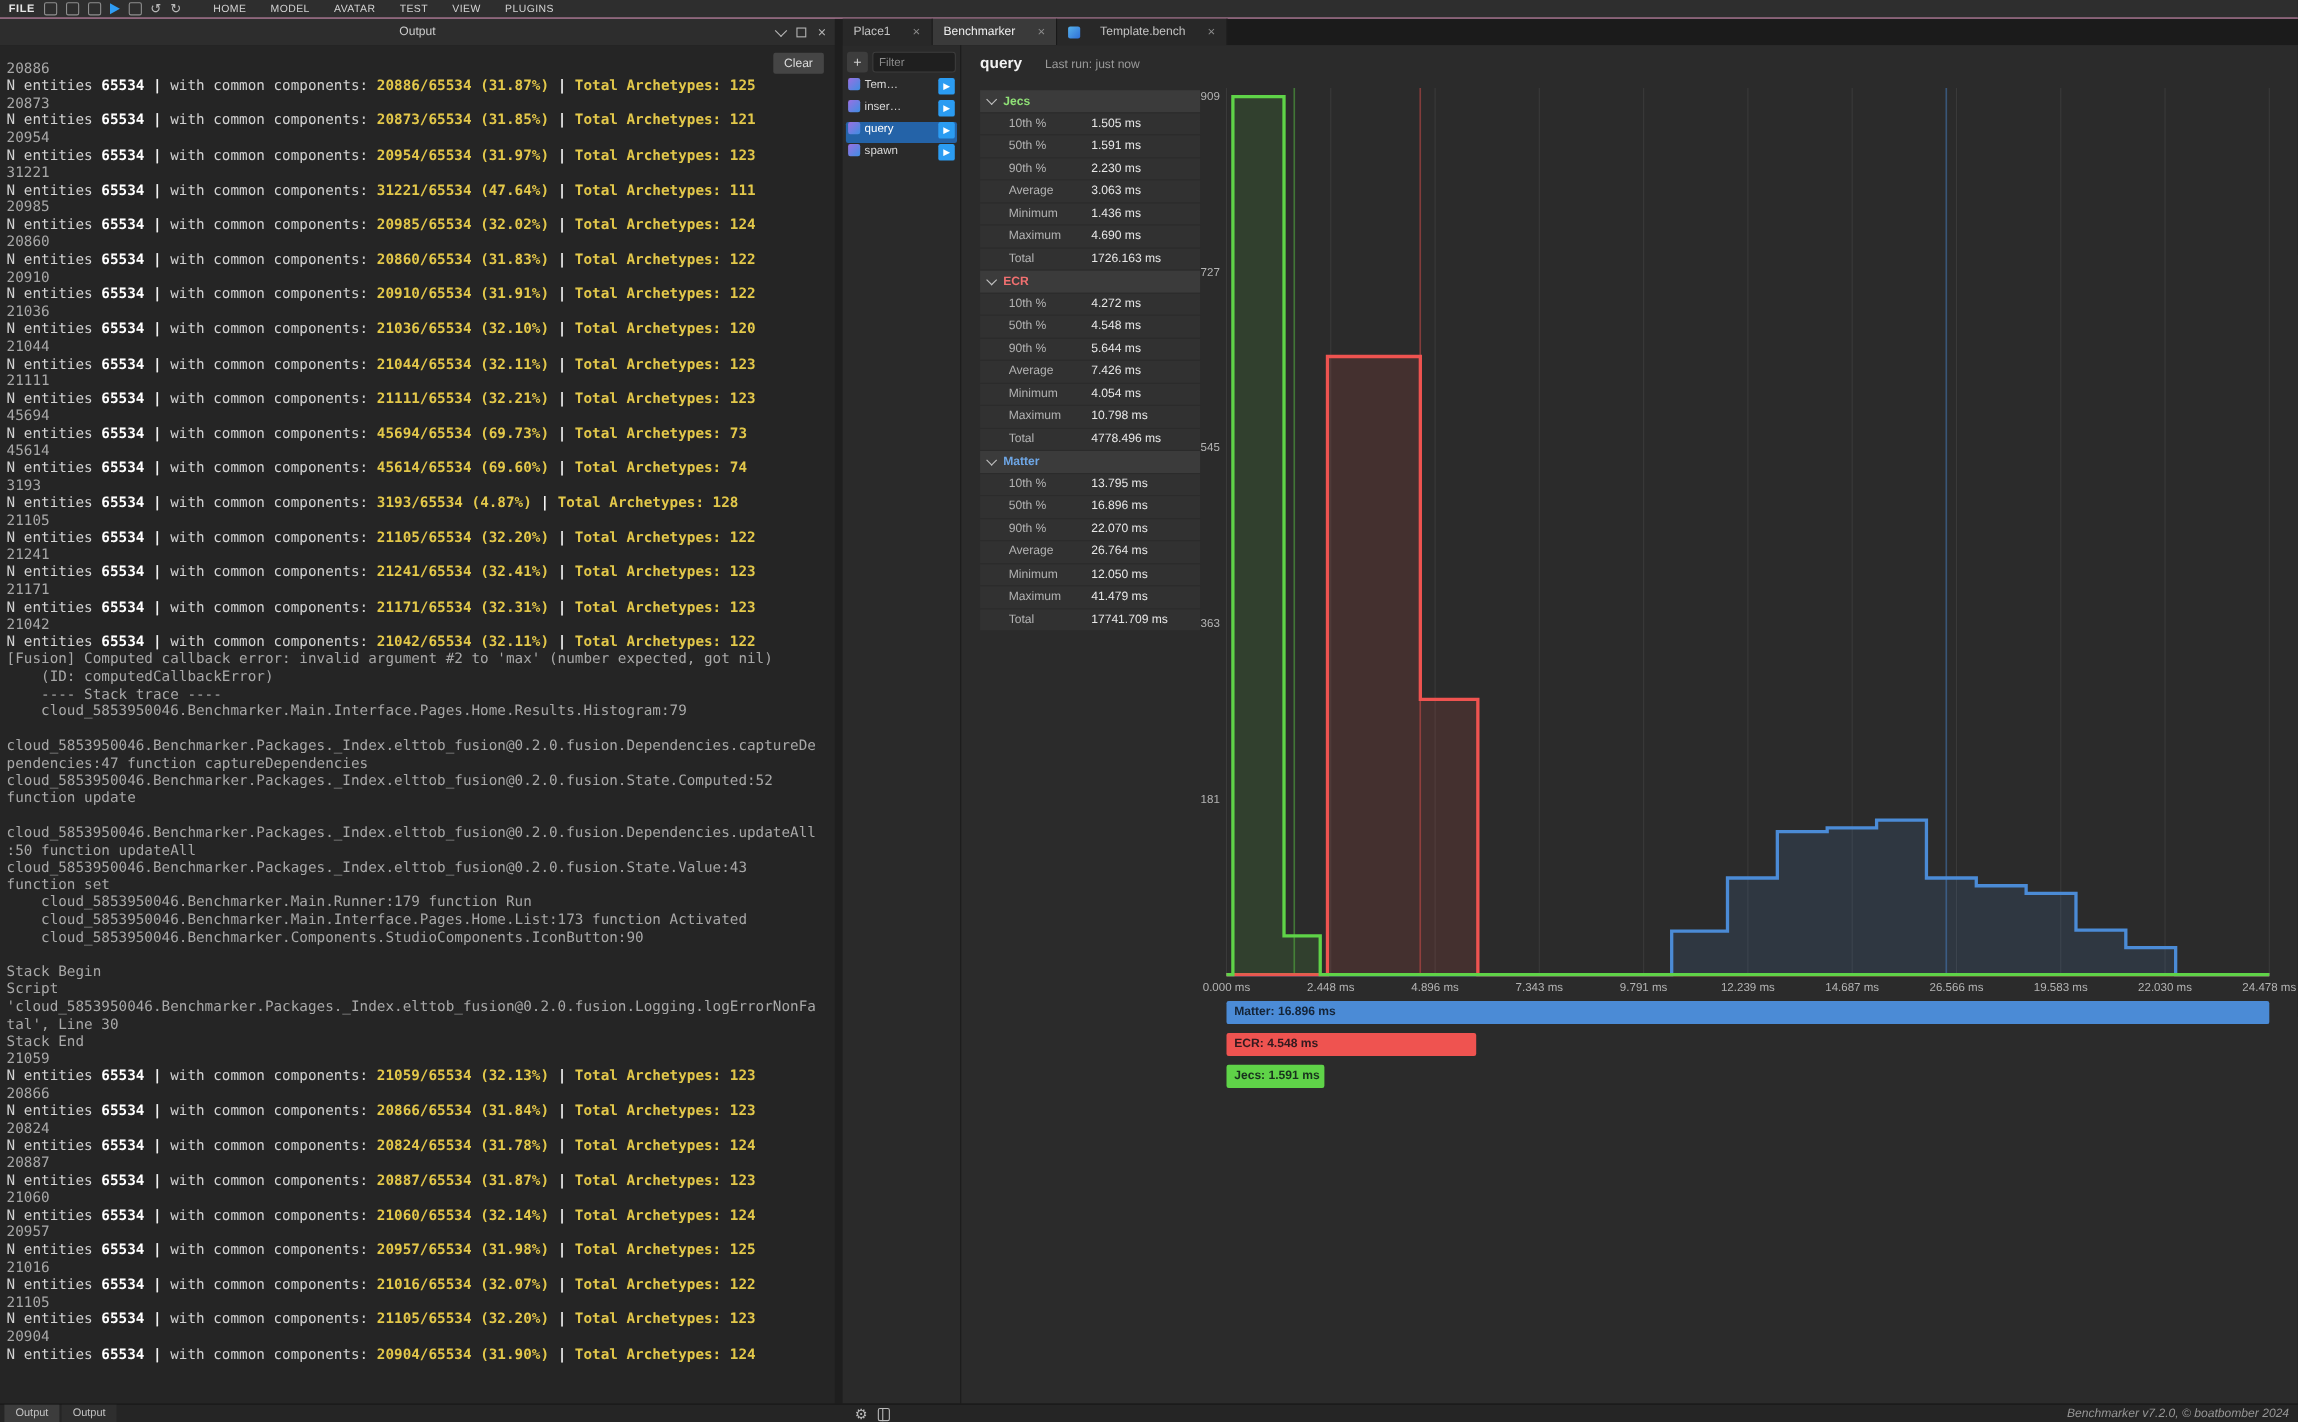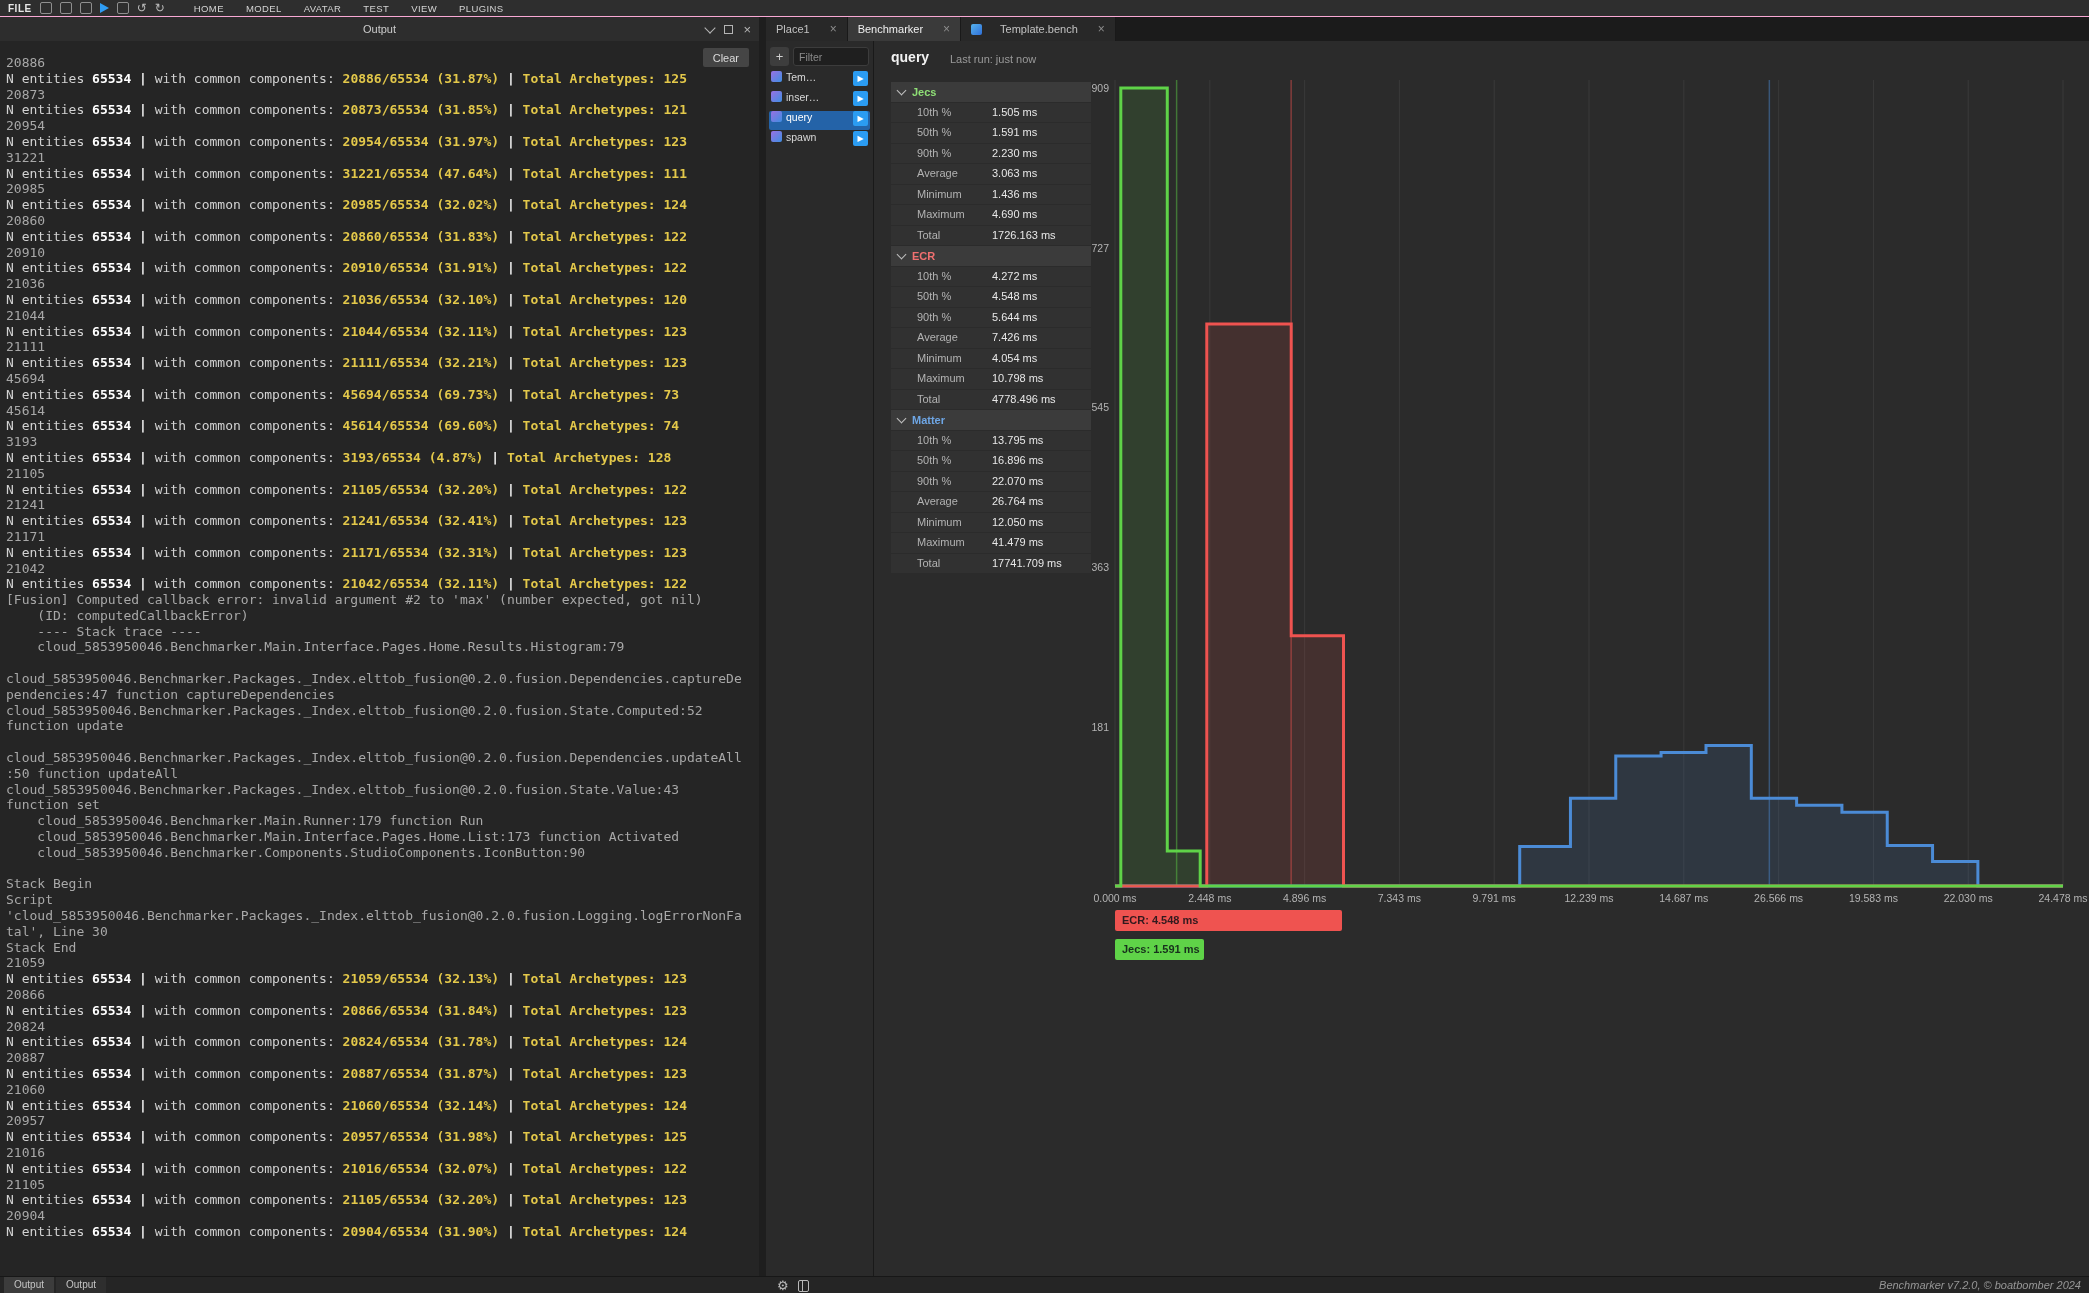--- a/index.html
+++ b/index.html
@@ -242,20 +242,23 @@
         <line x1="176.13791976468664" y1="0" x2="176.13791976468664" y2="806" stroke="#ef5350" stroke-width="1.5" stroke-opacity="0.45"></line>
         <line x1="61.617288994198866" y1="0" x2="61.617288994198866" y2="806" stroke="#5fd348" stroke-width="1.5" stroke-opacity="0.45"></line>
         <path d="M0 806 H404.7144374540403 V766.4901960784314 H455.4489745894272 V718.2004357298475 H500.761500122559 V676.0566448801743 H546.0740256556908 V672.5446623093682 H590.9992646458043 V665.520697167756 H636.3117901789362 V718.2004357298475 H681.624315712068 V725.2244008714597 H726.9368412451997 V732.2483660130719 H772.2493667783315 V765.6122004357298 H817.5618923114633 V781.4161220043572 H862.8744178445952 V806 H948 V806 H0 Z" fill="#4b8bd6" fill-opacity="0.13" stroke="none"></path>
         <path d="M0 806 H404.7144374540403 V766.4901960784314 H455.4489745894272 V718.2004357298475 H500.761500122559 V676.0566448801743 H546.0740256556908 V672.5446623093682 H590.9992646458043 V665.520697167756 H636.3117901789362 V718.2004357298475 H681.624315712068 V725.2244008714597 H726.9368412451997 V732.2483660130719 H772.2493667783315 V765.6122004357298 H817.5618923114633 V781.4161220043572 H862.8744178445952 V806 H948" fill="none" stroke="#4b8bd6" stroke-width="3"></path>
         <path d="M0 806 H91.78691069531824 V244.08278867102388 H176.21537707329028 V555.7712418300654 H228.49906038075005 V806 H948 V806 H0 Z" fill="#ef5350" fill-opacity="0.13" stroke="none"></path>
         <path d="M0 806 H91.78691069531824 V244.08278867102388 H176.21537707329028 V555.7712418300654 H228.49906038075005 V806 H948" fill="none" stroke="#ef5350" stroke-width="3"></path>
         <path d="M0 806 H5.809298145273306 V7.901960784313701 H52.28368330745976 V770.8801742919389 H85.2030394640085 V806 H948 V806 H0 Z" fill="#5fd348" fill-opacity="0.13" stroke="none"></path>
         <path d="M0 806 H5.809298145273306 V7.901960784313701 H52.28368330745976 V770.8801742919389 H85.2030394640085 V806 H948" fill="none" stroke="#5fd348" stroke-width="3"></path>
       </svg></div>
   <div id="legend">
+      <div class="lbar" style="width: 948px; background: rgb(75, 139, 214);">
+        <span class="lbar-t">Matter: 16.896 ms</span>
+      </div>
       <div class="lbar" style="width: 227px; background: rgb(239, 83, 80);">
         <span class="lbar-t">ECR: 4.548 ms</span>
       </div>
       <div class="lbar" style="width: 89.2678px; background: rgb(95, 211, 72);">
         <span class="lbar-t">Jecs: 1.591 ms</span>
       </div>
     </div>
 <div class="ylab" style="top: 680.083px;">181</div>
     <div class="ylab" style="top: 520.288px;">363</div>
     <div class="ylab" style="top: 360.492px;">545</div>

